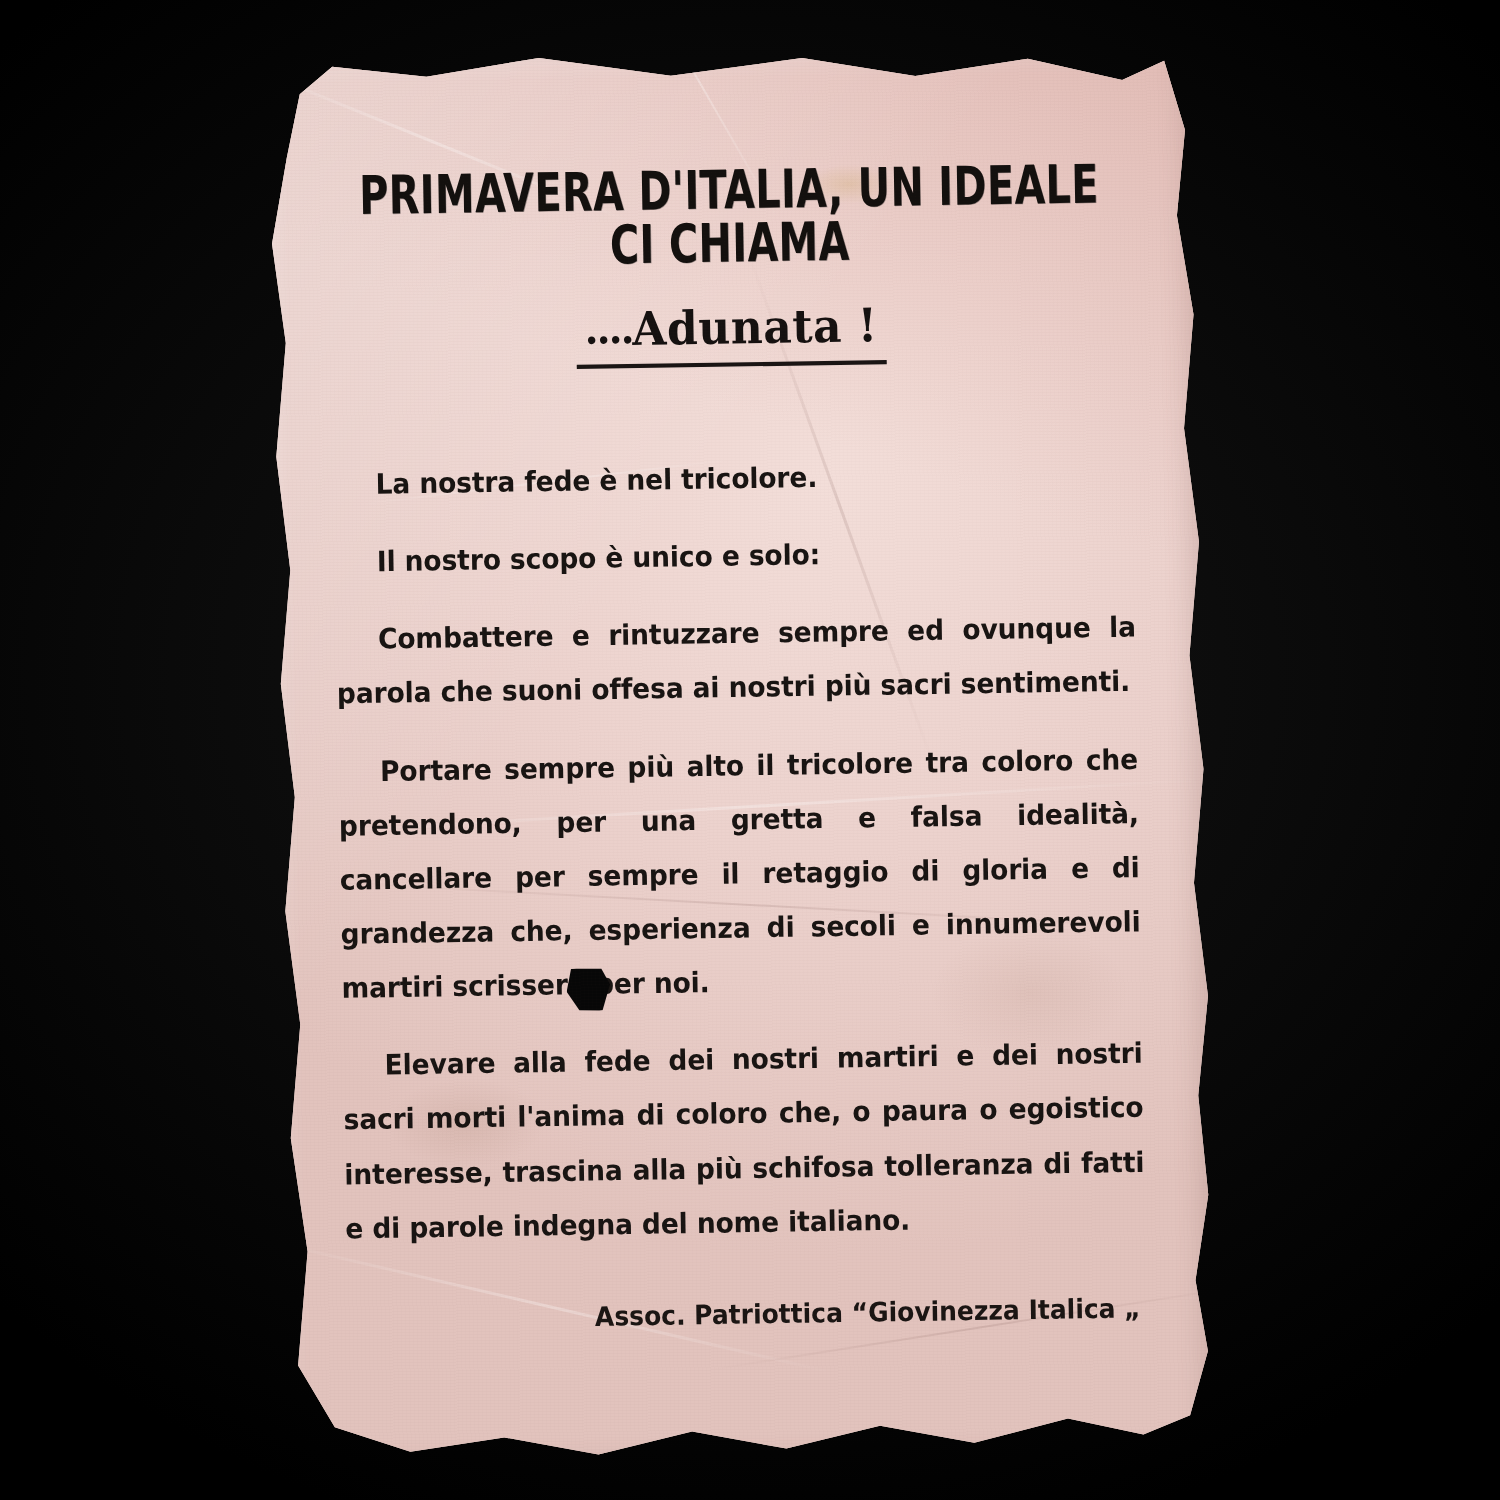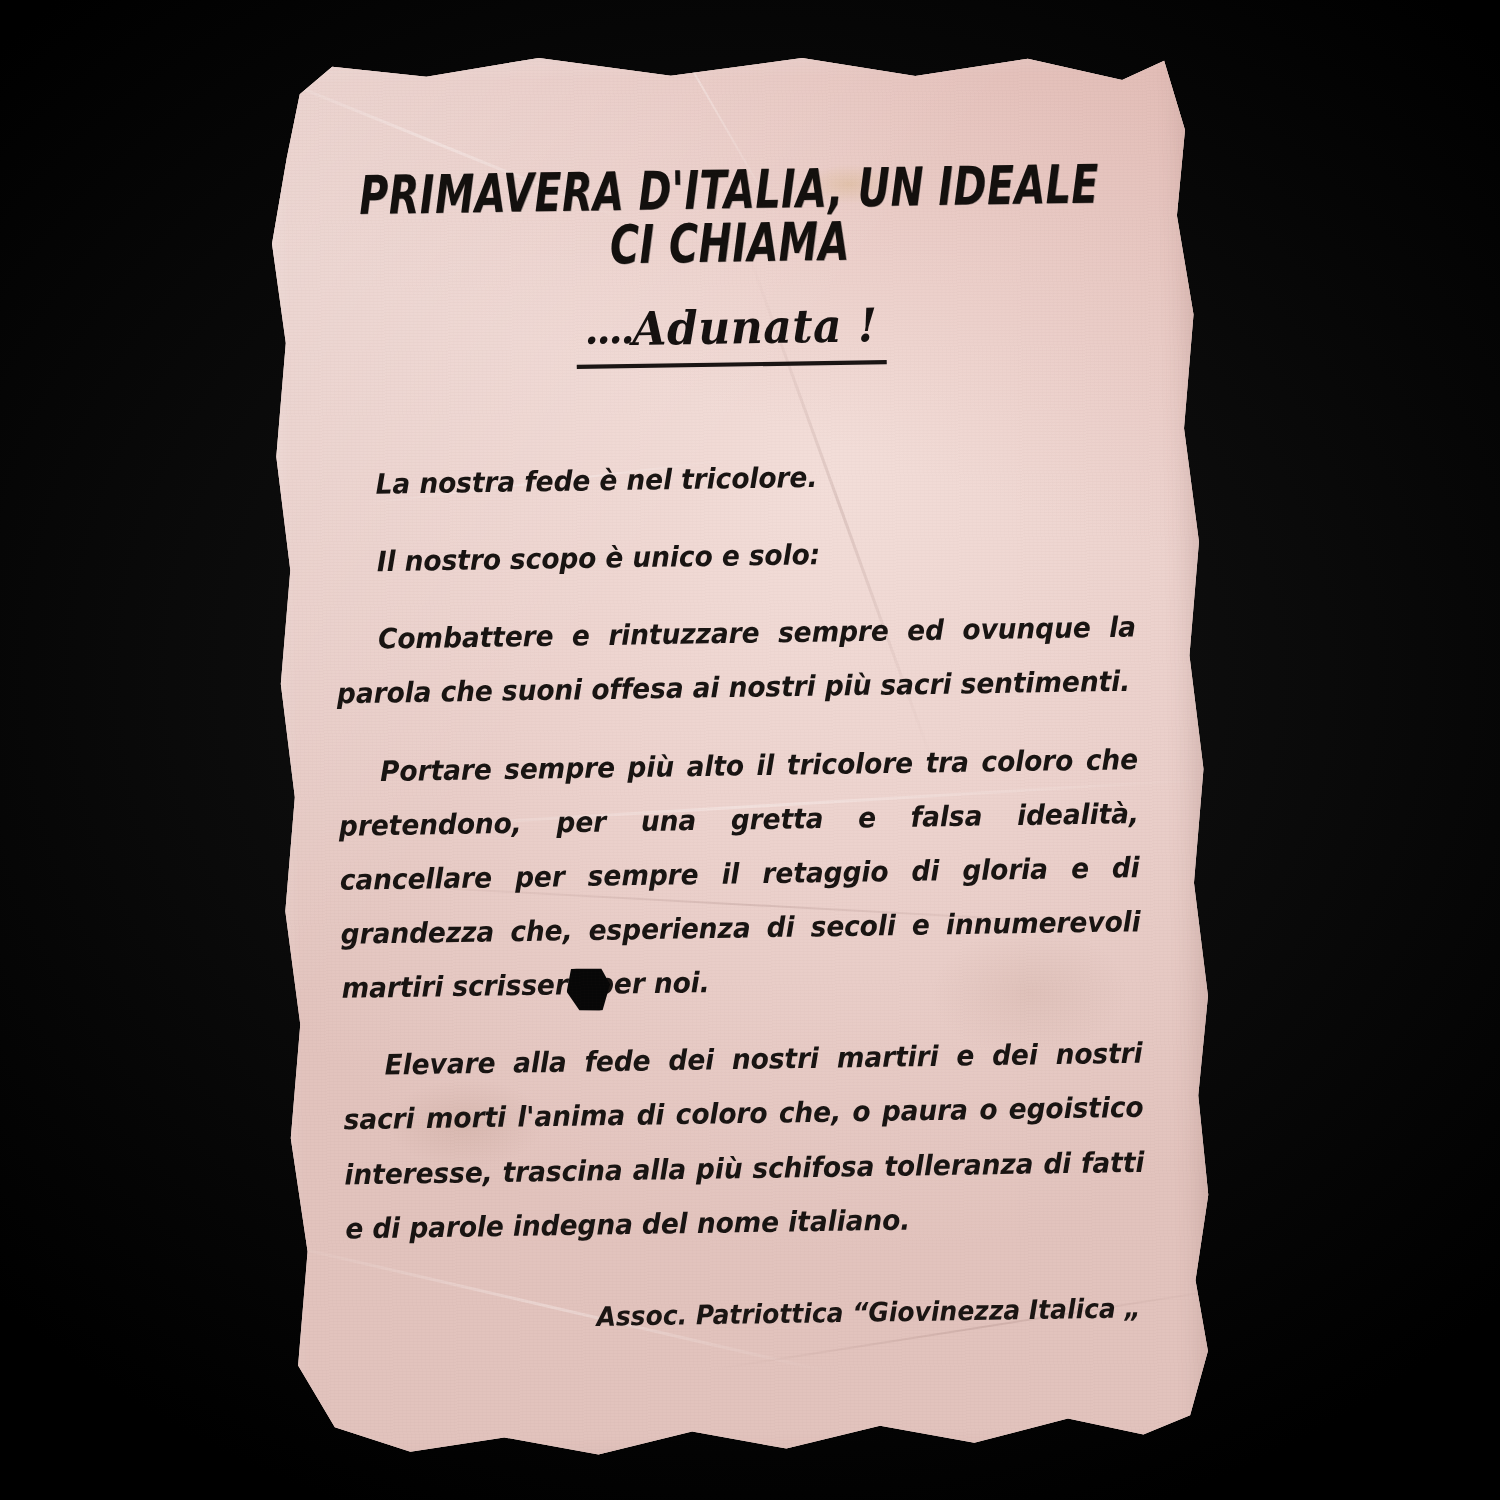--- a/index.html
+++ b/index.html
@@ -12,21 +12,20 @@
     height: 1500px;
     overflow: hidden;
     font-family: "Liberation Sans", sans-serif;
   }
 
   .photo-stage {
     position: relative;
     width: 1500px;
     height: 1500px;
     background: #070707;
-    font-style: italic;
   }
 
   
   .backdrop-sheen {
     position: absolute;
     inset: 0;
     background:
       radial-gradient(ellipse 70% 60% at 50% 45%, #151515 0%, #0a0a0a 55%, #000000 100%);
     pointer-events: none;
   }

